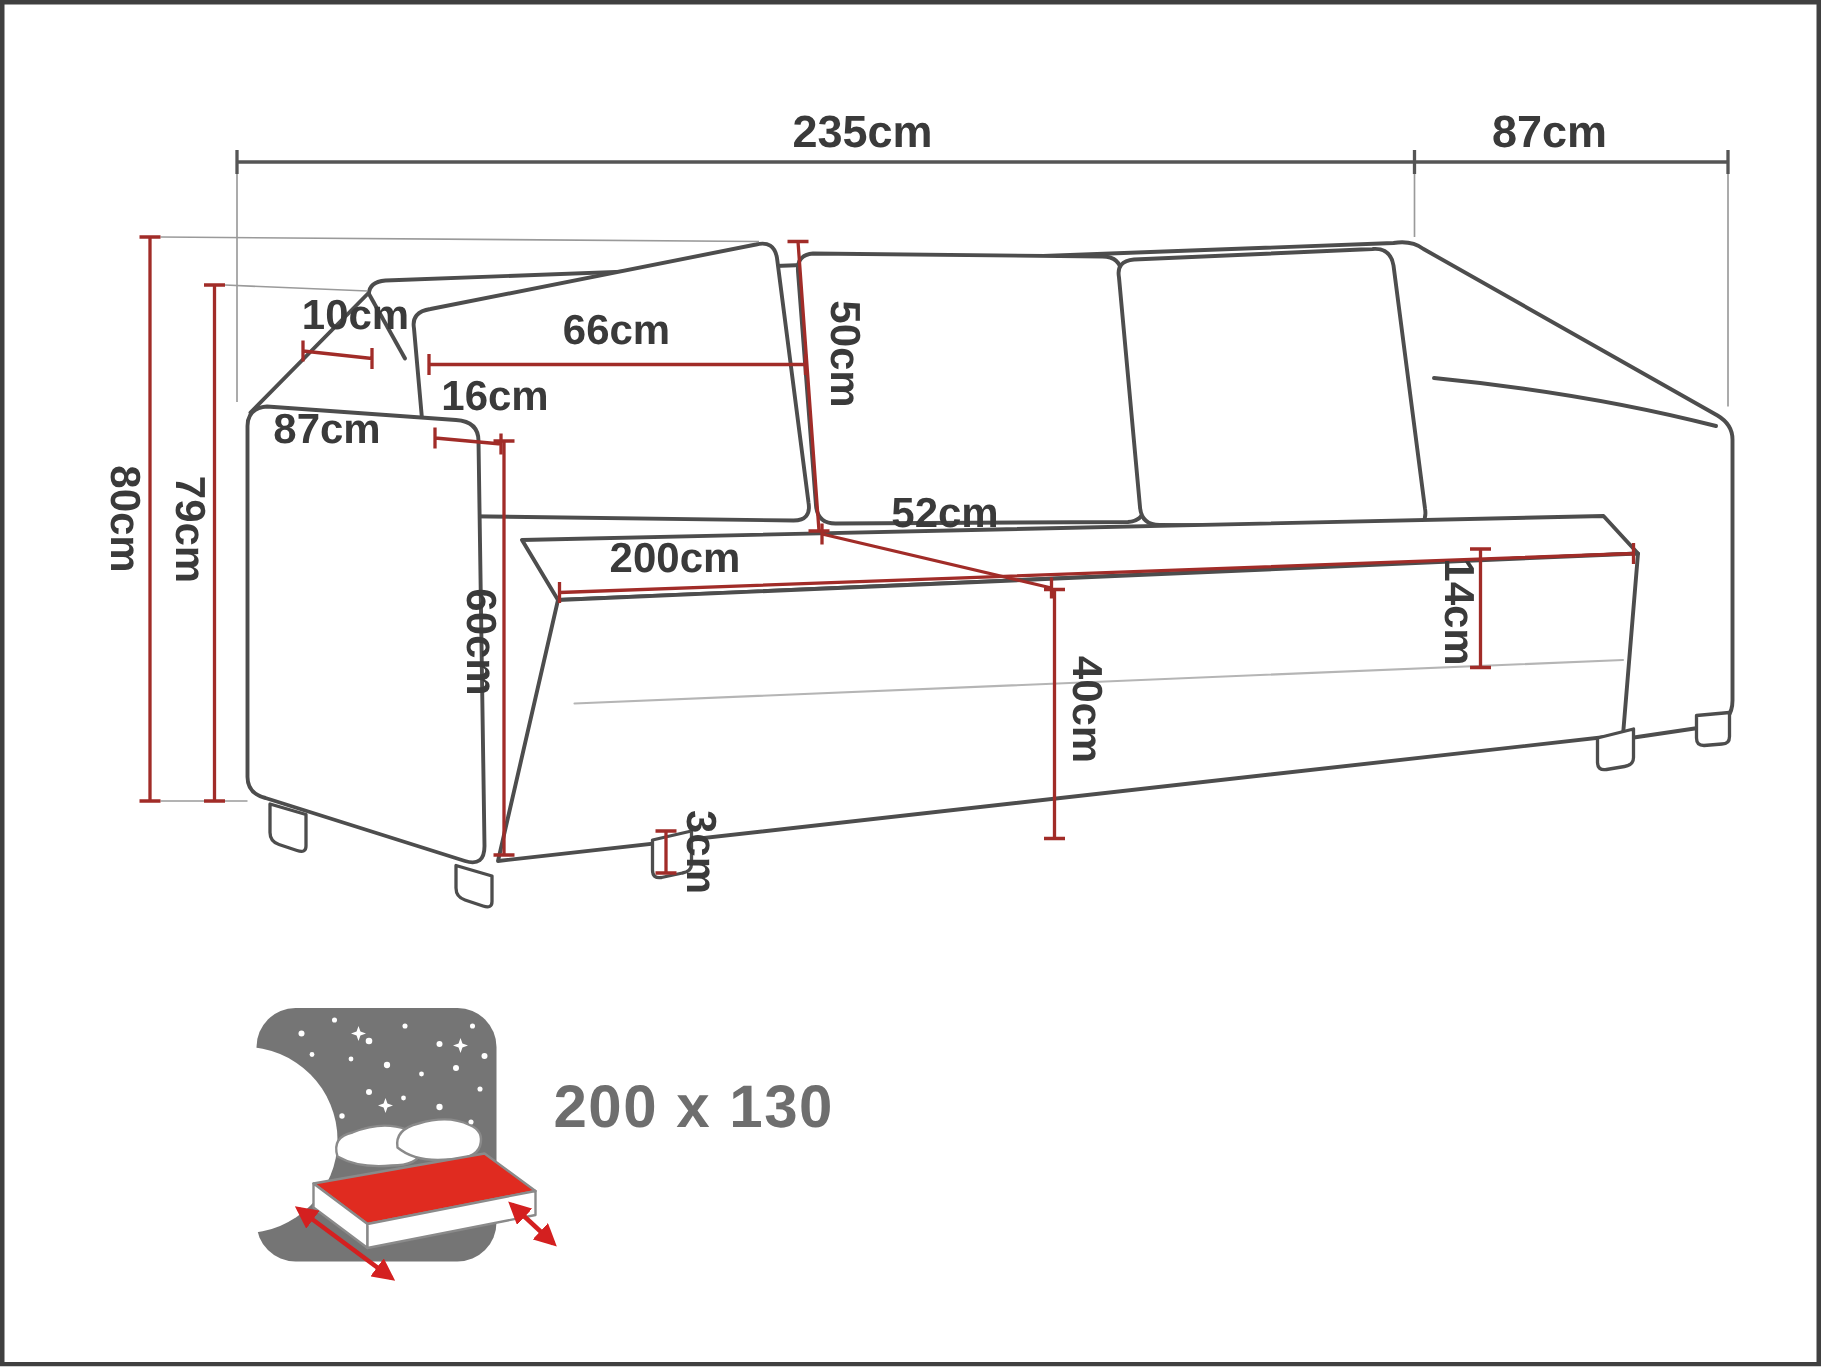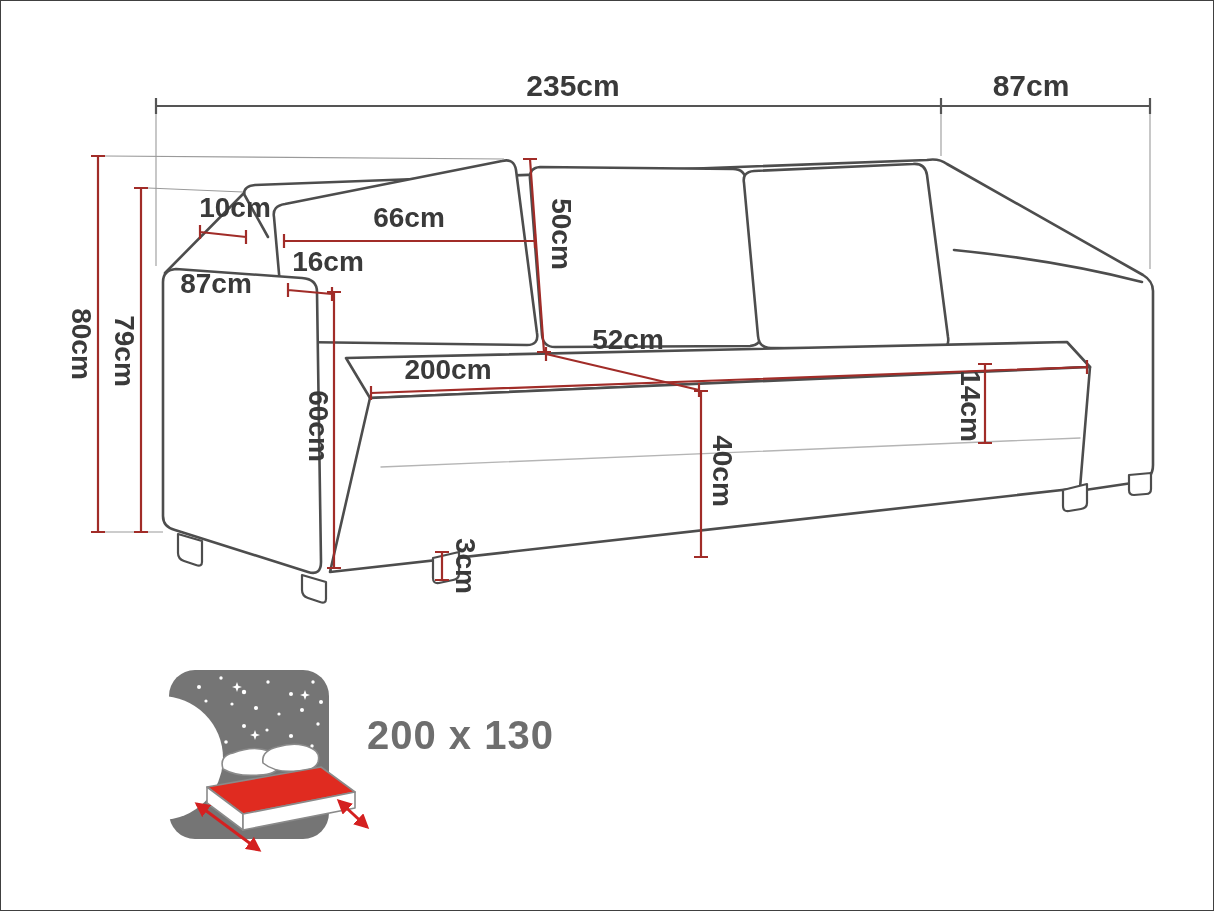--- a/index.html
+++ b/index.html
@@ -1,20 +1,20 @@
 <!DOCTYPE html>
 <html><head>
 <meta charset="utf-8">
 <style>
   html,body{margin:0;padding:0;background:#ffffff;}
   .canvas{
     position:relative;
     width:1214px;height:911px;
     background:#ffffff;
-    border:1px solid #404040;
+    border:3px solid #404040;
     box-sizing:border-box;
     font-family:"Liberation Sans","DejaVu Sans",sans-serif;
     overflow:hidden;
   }
   .canvas svg{position:absolute;left:0;top:0;}
   svg text{
     font-family:"Liberation Sans","DejaVu Sans",sans-serif;
     font-weight:bold;
     fill:#3a3a3a;
   }

